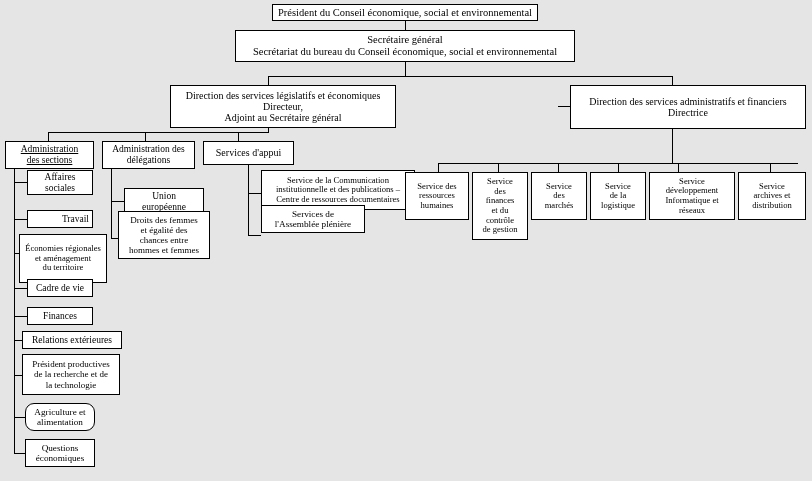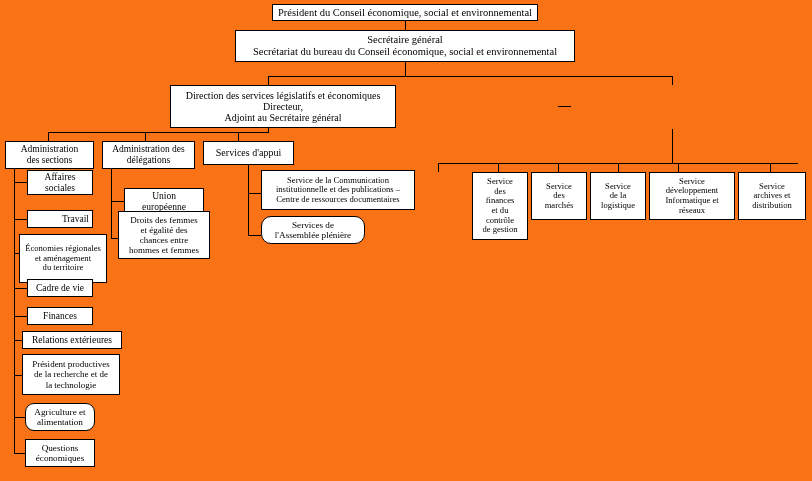--- a/index.html
+++ b/index.html
@@ -1,19 +1,19 @@
 <!DOCTYPE html>
 <html><head>
 <meta charset="utf-8">
 <style>
   html,body{margin:0;padding:0;background:#ffffff;}
   #chart{
     position:relative;
     width:812px;height:481px;
-    background:#f97316;
+    background:#e5e5e5;
     font-family:"Liberation Serif","DejaVu Serif",serif;
     overflow:hidden;
   }
   .box{
     position:absolute;
     box-sizing:border-box;
     border:1px solid #000000;
     background:#ffffff;
     display:flex;
     align-items:center;
@@ -91,22 +91,26 @@
 Secrétariat du bureau du Conseil économique, social et environnemental</span>
   </div>
 
   <div class="box" style="left:170px;top:85px;width:226px;height:43px;font-size:10px;">
     <span style="white-space:pre-line;">Direction des services législatifs et économiques
 Directeur,
 Adjoint au Secrétaire général</span>
   </div>
 
 
-
-  <div class="box" style="left:5px;top:141px;width:89px;height:28px;font-size:9.5px;">
+  <div class="box" style="left:570px;top:85px;width:236px;height:44px;font-size:10px;">
+    <span style="white-space:pre-line;">Direction des services administratifs et financiers
+Directrice</span>
+  </div>
+
+  <div class="box" style="left:5px;top:141px;width:89px;height:28px;font-size:9.5px;text-decoration:underline;">
     <span style="white-space:pre-line;">Administration
 des sections</span>
   </div>
 
   <div class="box" style="left:102px;top:141px;width:93px;height:28px;font-size:9.5px;">
     <span style="white-space:pre-line;">Administration des
 délégations</span>
   </div>
 
   <div class="box" style="left:203px;top:141px;width:91px;height:24px;font-size:10px;">
@@ -157,25 +161,30 @@
 et égalité des
 chances entre
 hommes et femmes</span>
   </div>
 
   <div class="box" style="left:261px;top:170px;width:154px;height:40px;font-size:8.6px;">
     <span style="white-space:pre-line;">Service de la Communication
 institutionnelle et des publications –
 Centre de ressources documentaires</span>
   </div>
-  <div class="box" style="left:261px;top:216px;width:104px;height:28px;font-size:9.2px;border-radius:10px;">
+  <div class="box" style="left:261px;top:205px;width:104px;height:28px;font-size:9.2px;">
     <span style="white-space:pre-line;">Services de
 l'Assemblée plénière</span>
   </div>
 
+  <div class="box" style="left:405px;top:172px;width:64px;height:48px;font-size:8.6px;">
+    <span style="white-space:pre-line;">Service des
+ressources
+humaines</span>
+  </div>
   <div class="box" style="left:472px;top:172px;width:56px;height:68px;font-size:8.6px;">
     <span style="white-space:pre-line;">Service
 des
 finances
 et du
 contrôle
 de gestion</span>
   </div>
   <div class="box" style="left:531px;top:172px;width:56px;height:48px;font-size:8.6px;">
     <span style="white-space:pre-line;">Service

